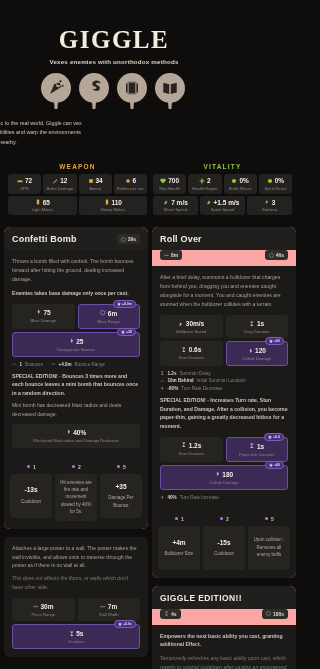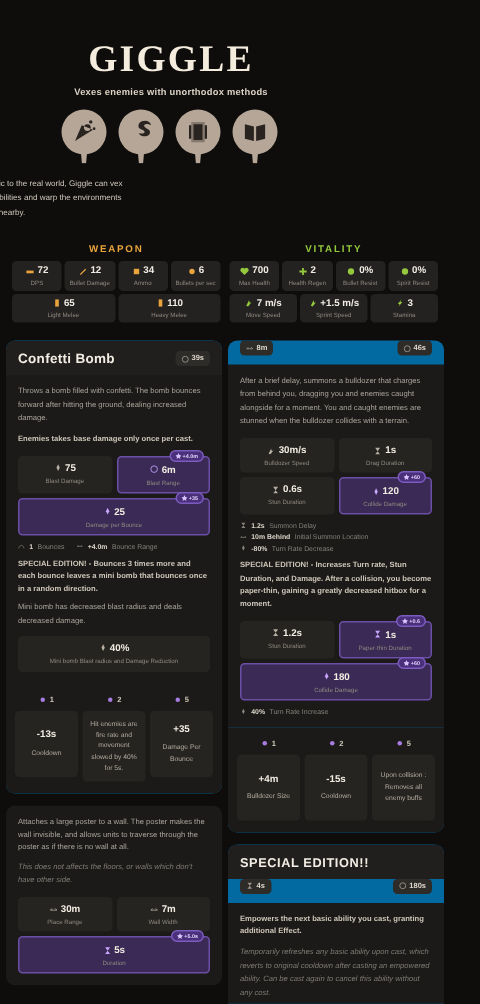--- a/index.html
+++ b/index.html
@@ -72,21 +72,21 @@
   }
   .stat-val .gi { width: 6px; height: 6px; display:inline-block; }
   .stat-label { font-size: 4.1px; color: #8d877f; margin-top: 1.5px; }
   .gi-w { fill: #e8a33d; }
   .gi-v { fill: #95c93d; }
 
   
   .abilities { display: flex; gap: 4px; padding: 0 4px; }
   .ab-col { width: 146px; display: flex; flex-direction: column; gap: 8px; }
   .ab-card {
-    background: #0369a1; border-radius: 6px; overflow: hidden;
+    background: #fca5a5; border-radius: 6px; overflow: hidden;
     position: relative;
   }
   .ab-header {
     padding: 7px 8px 6px 8px;
     display: flex; align-items: center; justify-content: space-between;
     background: #201f1d;
   }
   .ab-name { font-size: 9px; font-weight: bold; color: #f2ece2; letter-spacing: .2px;}
   .ab-name.special { font-size: 8.5px; letter-spacing: .4px; }
   .badge {
@@ -489,20 +489,23 @@
           </div>
 
         </div>
 
       </div>
     </div>
 
     <div class="ab-col">
 
       <div class="ab-card">
+        <div class="ab-header">
+          <span class="ab-name">Roll Over</span>
+        </div>
         <div class="ab-subrow">
           <span class="badge">
             <svg viewBox="0 0 10 10">
                 <path d="M1 5h8M1 5l2-2M9 5L7 3" fill="none" stroke="#9a948b" stroke-width="1.2"></path>
               </svg>
             <span>8m</span>
           </span>
           <span style="flex:1"></span>
           <span class="badge">
             <svg viewBox="0 0 10 10">
@@ -664,21 +667,21 @@
               </div>
             <div class="tier-box">
                 <div class="tier-text"><span>Upon collision : Removes all enemy buffs</span></div>
               </div>
           </div>
         </div>
       </div>
 
       <div class="ab-card">
         <div class="ab-header">
-          <span class="ab-name special">SPECIAL EDITION!!</span>
+          <span class="ab-name special">GIGGLE EDITION!!</span>
         </div>
         <div class="ab-subrow">
           <span class="badge">
             <svg viewBox="0 0 10 10">
                 <path d="M2 1h6l-3 4 3 4H2l3-4z" fill="#9a948b"></path>
               </svg>
             <span>4s</span>
           </span>
           <span style="flex:1"></span>
           <span class="badge">

